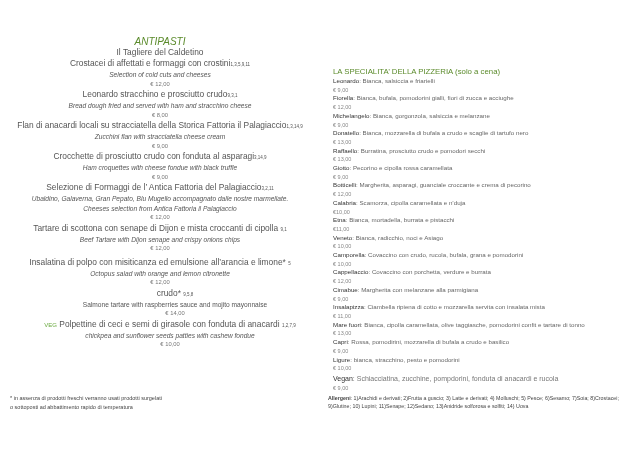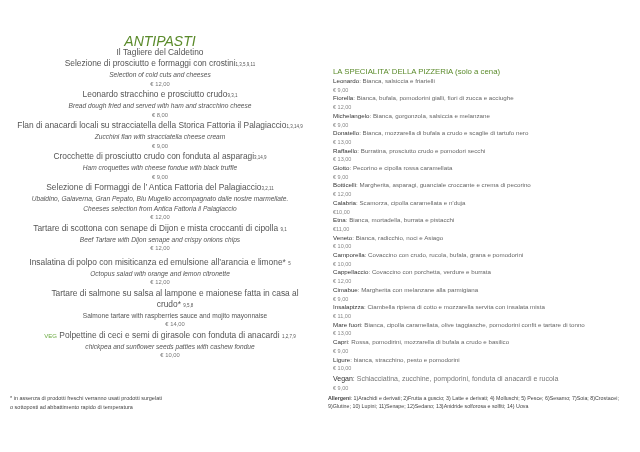--- a/index.html
+++ b/index.html
@@ -1,19 +1,19 @@
 <!DOCTYPE html>
 <html><head>
 <meta charset="utf-8">
 <style>
   html, body { margin:0; padding:0; background:#ffffff; }
   body { width:640px; height:452px; position:relative; overflow:hidden;
          font-family:"Liberation Sans", sans-serif; color:#555; }
   .left { position:absolute; left:0; top:36px; width:320px; text-align:center; }
-  .sec-title { color:#5a8a2a; font-style:italic; font-size:14px; line-height:11px;text-align:center; }
+  .sec-title { color:#5a8a2a; font-style:italic; font-size:10px; line-height:11px;text-align:center; }
   .it-name { font-size:8.4px; line-height:11px; color:#555; }
   .it-name sub, .al { font-size:4.5px; }
   .it-en { font-size:6.6px; font-style:italic; line-height:9.5px; color:#555; }
   .it-price { font-size:5.8px; line-height:9.5px; color:#777; }
   .veg { color:#6aaa40; font-size:6px; }
   .footnote { position:absolute; left:10px; top:394px; font-size:5.5px; line-height:8.5px; color:#444; }
   .right { position:absolute; left:333px; top:46px; width:300px;margin-top:21px; }
   .r-title { color:#5a8a2a; font-size:7.8px; line-height:10px; }
   .r-name { font-size:6.2px; line-height:8.7px; color:#666; white-space:nowrap; }
   .r-name b { color:#333; font-weight:normal; }
@@ -24,21 +24,21 @@
   .allergens b { font-weight:bold; }
 </style>
 </head>
 <body>
 
 <div class="left">
   <div class="sec-title">ANTIPASTI</div>
 
   <div>
     <div class="it-name">Il Tagliere del Caldetino</div>
-    <div class="it-name"><span>Selezione di prosciutto e formaggi con crostini</span><span class="al">1,3,5,9,11</span></div>
+    <div class="it-name"><span>Crostacei di affettati e formaggi con crostini</span><span class="al">1,3,5,9,11</span></div>
     <div class="it-en">Selection of cold cuts and cheeses</div>
     <div class="it-price">€ 12,00</div>
   </div>
 
   <div>
     <div class="it-name"><span>Leonardo stracchino e prosciutto crudo</span><span class="al">9,3,1</span></div>
     <div class="it-en">Bread dough fried and served with ham and stracchino cheese</div>
     <div class="it-price">€ 8,00</div>
   </div>
 
@@ -67,21 +67,20 @@
     <div class="it-price">€ 12,00</div>
   </div>
 
   <div style="margin-top:3px">
     <div class="it-name"><span>Insalatina di polpo con misiticanza ed emulsione all’arancia e limone*</span> <span class="al">5</span></div>
     <div class="it-en">Octopus salad with orange and lemon citronette</div>
     <div class="it-price">€ 12,00</div>
   </div>
 
   <div style="padding-left:30px">
-    <div class="it-name">Tartare di salmone su salsa al lampone e maionese fatta in casa al</div>
     <div class="it-name"><span>crudo*</span> <span class="al">9,5,8</span></div>
     <div class="it-en" style="font-style:normal">Salmone tartare with raspberries sauce and mojito mayonnaise</div>
     <div class="it-price">€ 14,00</div>
   </div>
 
   <div style="padding-left:20px">
     <div class="it-name"><span class="veg">VEG</span> <span>Polpettine di ceci e semi di girasole con fonduta di anacardi</span> <span class="al">1,2,7,9</span></div>
     <div class="it-en">chickpea and sunflower seeds patties with cashew fondue</div>
     <div class="it-price">€ 10,00</div>
   </div>

